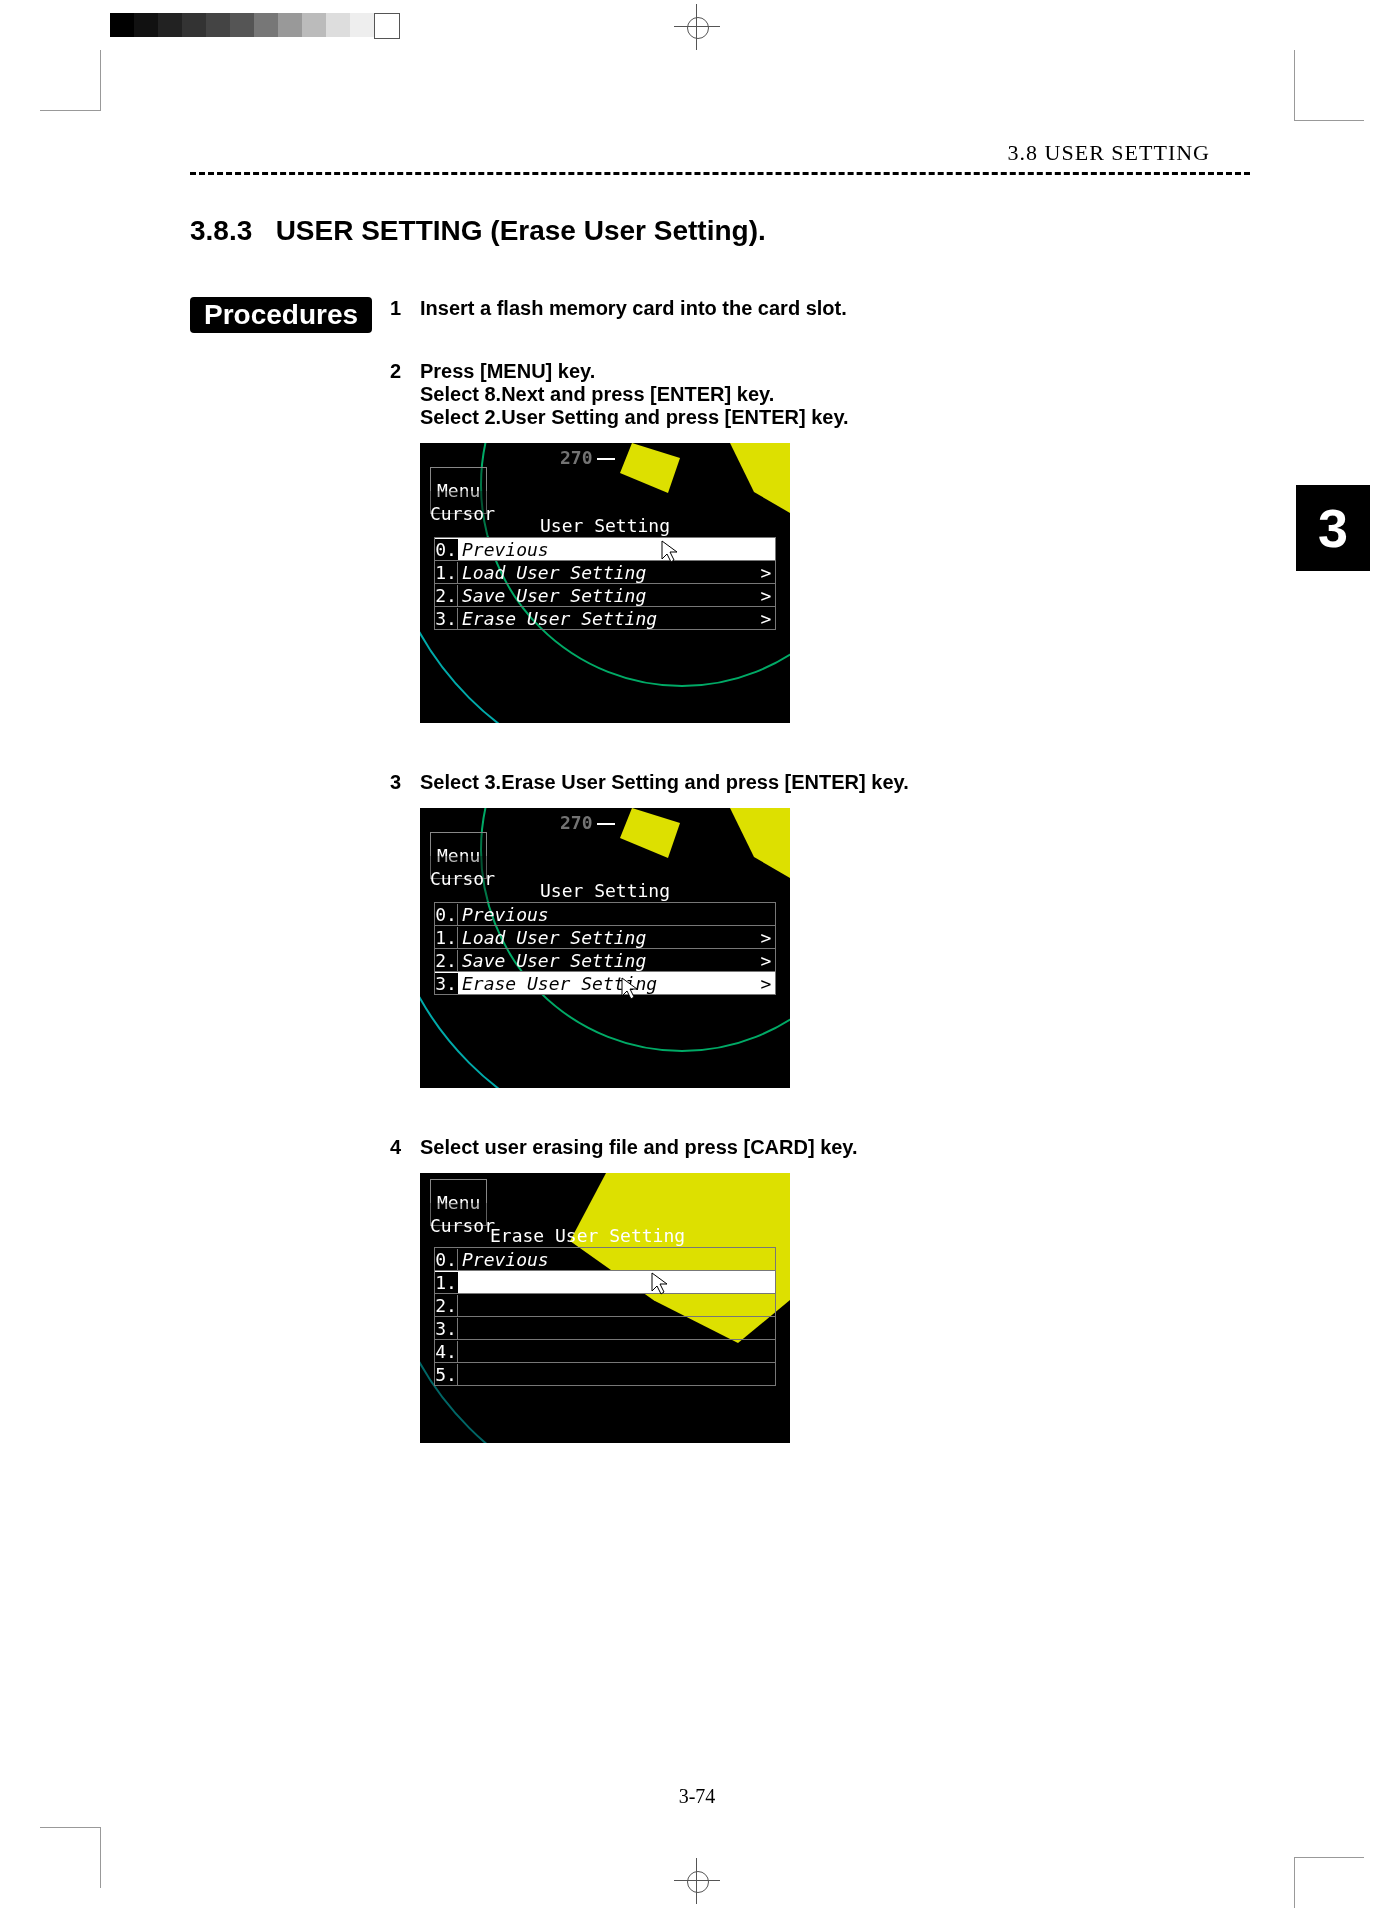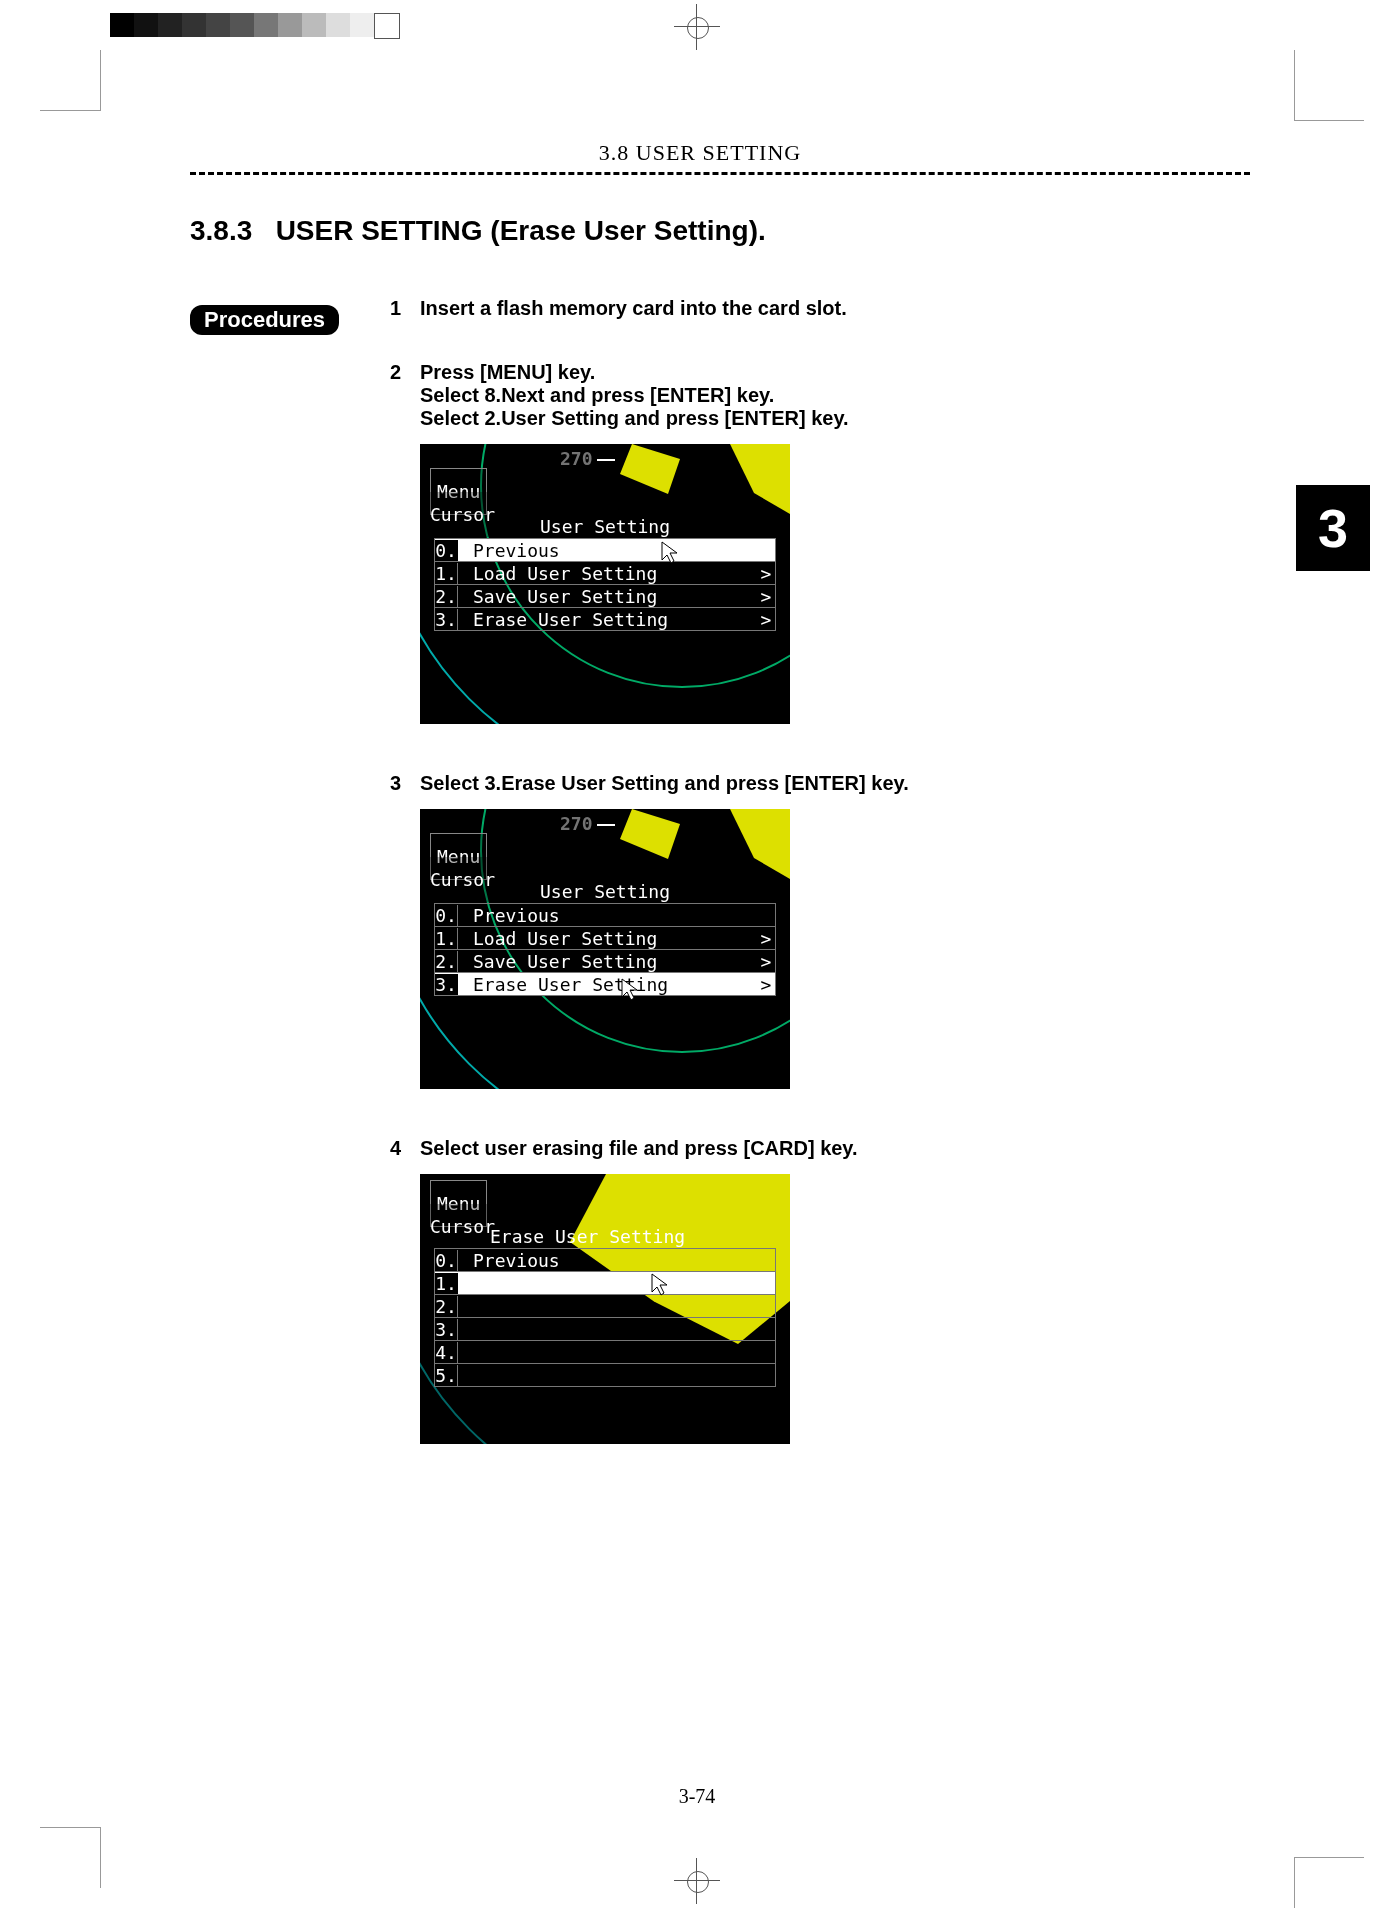--- a/index.html
+++ b/index.html
@@ -53,21 +53,21 @@
 
   .content {
     position: absolute;
     top: 140px;
     left: 190px;
     width: 1060px;
   }
   .header-line {
     display:flex;
     align-items: flex-end;
-    justify-content: center;
+    justify-content: flex-end;
     font-size: 22px;
     letter-spacing: 1px;
     margin-bottom: 6px;
     padding-right: 40px;
   }
   .dash-rule {
     border: none;
     border-top: 3px dashed #000;
     margin: 0 0 40px 0;
   }
@@ -76,25 +76,24 @@
     font-weight: bold;
     margin: 2px 0 50px 0;
     font-family: Arial, Helvetica, sans-serif;
   }
   .procedures-label {
     display: inline-block;
     background: #000;
     color: #fff;
     font-family: Arial, sans-serif;
     font-weight: bold;
-    font-size: 22px;
+    font-size: 28px;
     padding: 2px 14px;
-    border-radius: 12px;
+    border-radius: 4px;
     vertical-align: top;
-    margin-top: 8px;
   }
   .step-block {
     display: flex;
     margin-bottom: 26px;
     font-family: Arial, Helvetica, sans-serif;
   }
   .step-left {
     width: 200px;
     flex: 0 0 200px;
   }
@@ -172,21 +171,21 @@
     right: 14px;
   }
   .sim .menu-row {
     display:flex;
     border:1px solid #777;
     margin-bottom:-1px;
     height: 22px;
     align-items:center;
   }
   .sim .menu-row .n { width: 22px; text-align:center; border-right:1px solid #777;}
-  .sim .menu-row .t { flex:1; padding-left:15px; }
+  .sim .menu-row .t { flex:1; padding-left:4px;font-style:italic; }
   .sim .menu-row .chev { width:18px; text-align:center;}
   .sim .menu-row.hl { background:#fff; color:#000; }
   .sim .menu-row.hl .n { border-right:1px solid #000; background:#000; color:#fff;}
 
   .page-number {
     position: absolute;
     bottom: 100px;
     left: 50%;
     transform: translateX(-50%);
     font-size: 20px;

